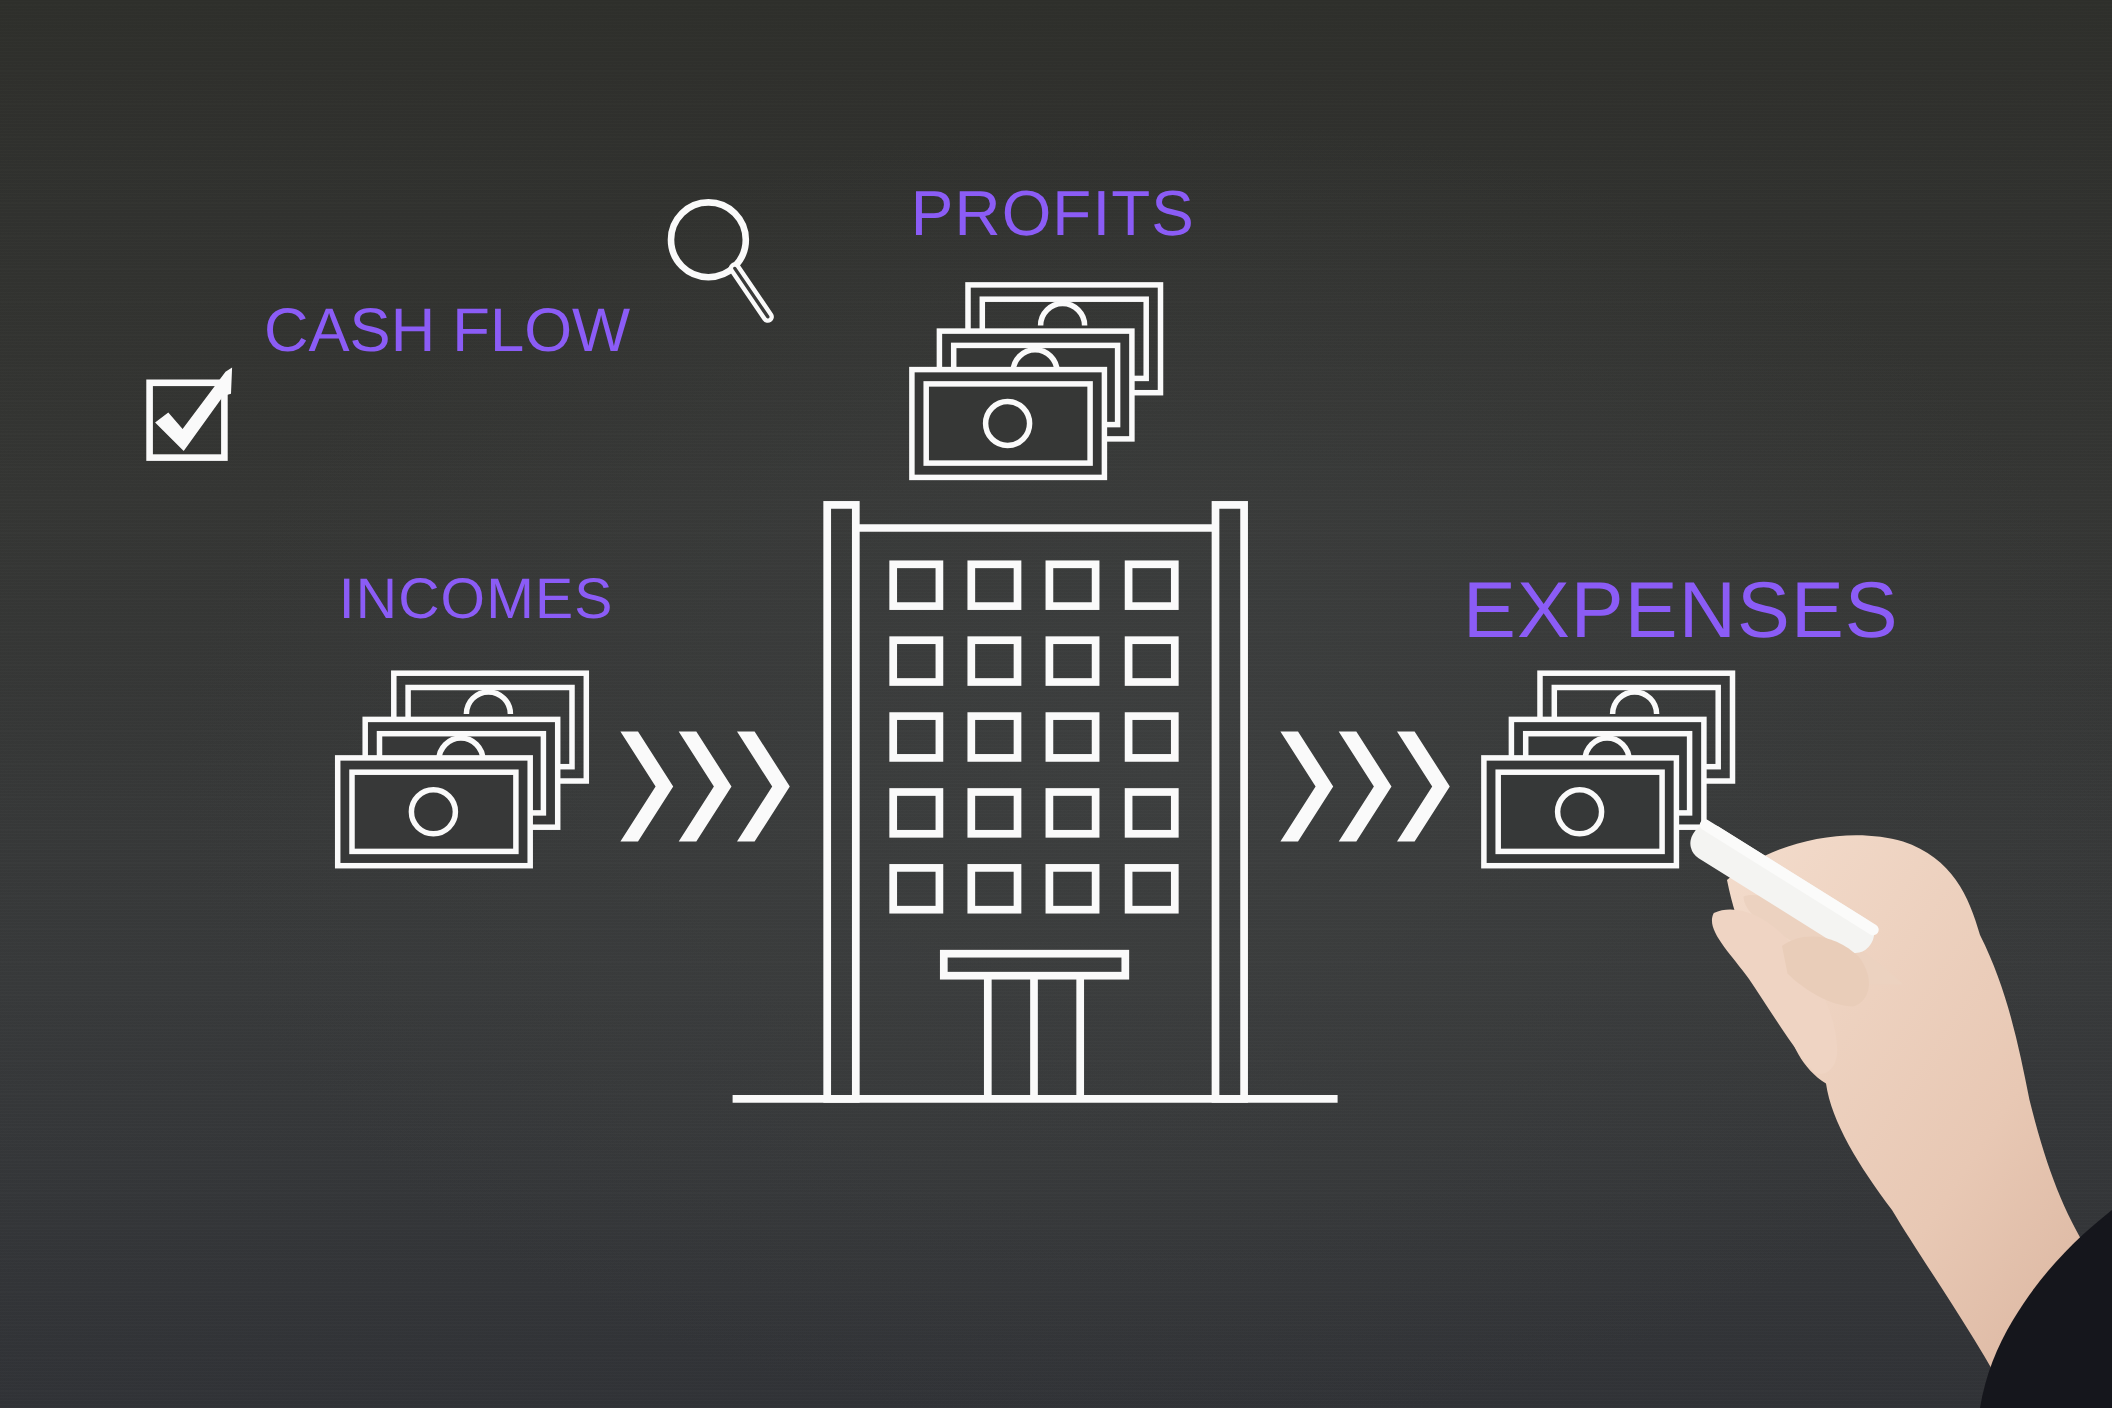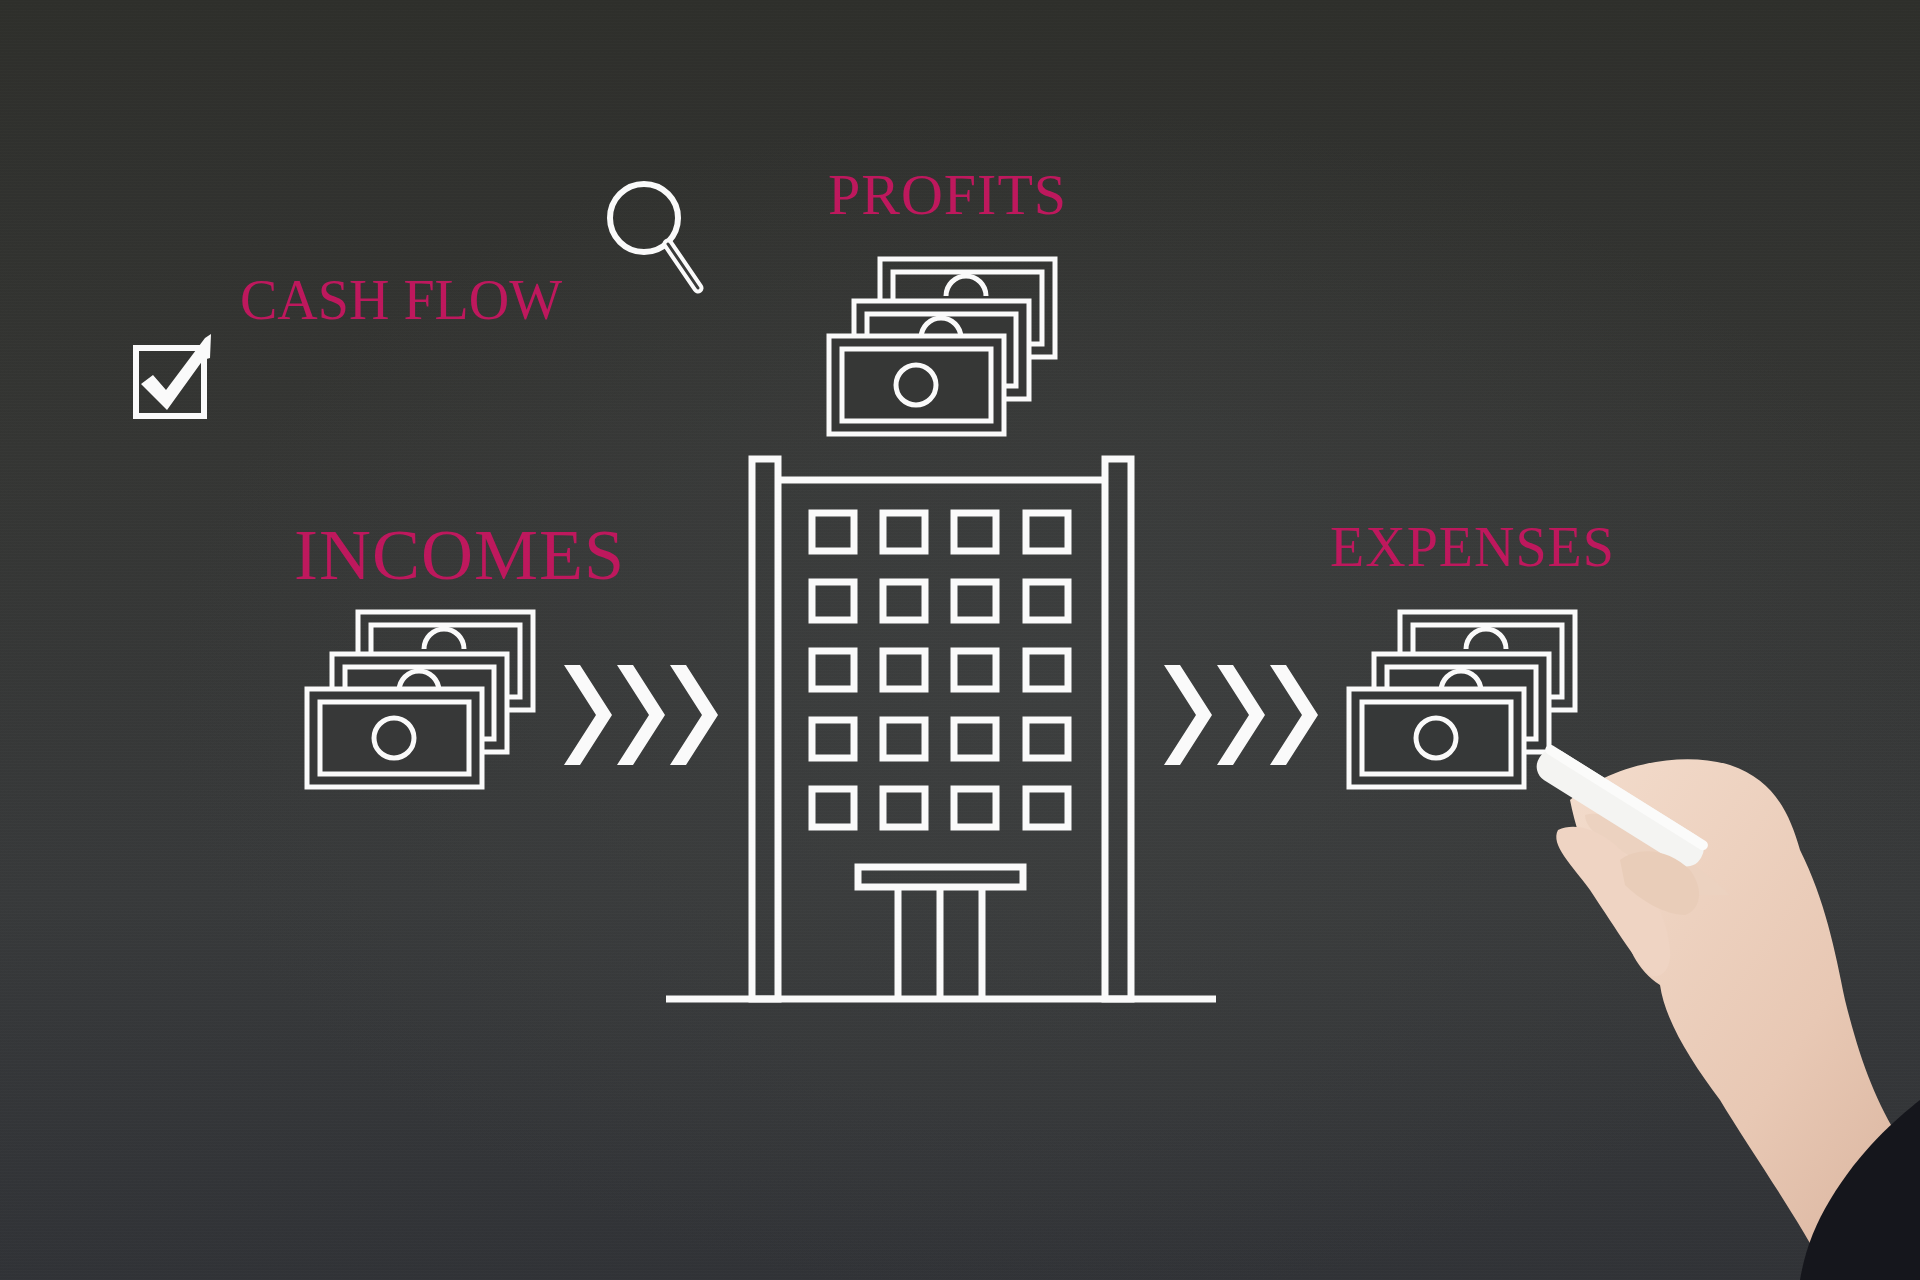--- a/index.html
+++ b/index.html
@@ -6,22 +6,22 @@
   body { width:1920px; height:1280px; overflow:hidden; position:relative;
     font-family:"DejaVu Sans", sans-serif; }
   .board { position:absolute; inset:0;
     background:
       radial-gradient(ellipse at 55% 55%, #3d3f3f 0%, rgba(61,63,63,0) 60%),
       linear-gradient(180deg, #2e2f2b 0%, #353634 35%, #383a3b 70%, #313337 100%);
   }
   .grain { position:absolute; inset:0; opacity:.18;
     background: repeating-linear-gradient(0deg, rgba(255,255,255,.05) 0 1px, rgba(0,0,0,.06) 1px 3px);
   }
-  .label { position:absolute; color:#be185d; white-space:nowrap; line-height:1;
-    letter-spacing:1px; font-family:Liberation Serif, serif; font-weight:400; }
+  .label { position:absolute; color:#8b5cf6; white-space:nowrap; line-height:1;
+    letter-spacing:1px; font-family:Liberation Sans, sans-serif; font-weight:400; }
   svg { position:absolute; overflow:visible; }
 </style>
 </head>
 <body>
 
 <div class="board"></div>
 <div class="grain"></div>
 
 <div class="label" style="left:240px; top:272px; font-size:56px; letter-spacing:0px;">CASH FLOW</div>
 
@@ -80,21 +80,21 @@
         <rect x="288" y="334" width="42" height="38"></rect>
         <rect x="360" y="334" width="42" height="38"></rect>
     </g>
     <rect x="192" y="412" width="165" height="20"></rect>
     <line x1="232" y1="432" x2="232" y2="544"></line>
     <line x1="274" y1="432" x2="274" y2="544"></line>
     <line x1="316" y1="432" x2="316" y2="544"></line>
   </g>
 </svg>
 
-<div class="label" style="left:294px; top:519px; font-size:72px;">INCOMES</div>
+<div class="label" style="left:308px; top:519px; font-size:52px;">INCOMES</div>
 
 <svg style="left:304px; top:609px;" width="232" height="180" viewBox="0 0 232 180">
   <g fill="none" stroke="#fafafa" stroke-width="5">
     <rect x="54" y="3" width="175" height="98"></rect>
     <rect x="67" y="16" width="149" height="72"></rect>
     <path d="M120 40 a20 20 0 0 1 40 0"></path>
     <rect x="28" y="45" width="175" height="98" fill="#373838"></rect>
     <rect x="41" y="58" width="149" height="72"></rect>
     <path d="M95 82 a20 20 0 0 1 40 0"></path>
     <rect x="3" y="80" width="175" height="98" fill="#373838"></rect>
@@ -112,21 +112,21 @@
 </svg>
 
 <svg style="left:1164px; top:665px;" width="154" height="100" viewBox="0 0 154 100">
   <g fill="#fafafa">
     <polygon points="0,0 16,0 48,50 16,100 0,100 32,50"></polygon>
     <polygon points="53,0 69,0 101,50 69,100 53,100 85,50"></polygon>
     <polygon points="106,0 122,0 154,50 122,100 106,100 138,50"></polygon>
   </g>
 </svg>
 
-<div class="label" style="left:1330px; top:519px; font-size:56px;">EXPENSES</div>
+<div class="label" style="left:1330px; top:519px; font-size:72px;">EXPENSES</div>
 
 <svg style="left:1346px; top:609px;" width="232" height="180" viewBox="0 0 232 180">
   <g fill="none" stroke="#fafafa" stroke-width="5">
     <rect x="54" y="3" width="175" height="98"></rect>
     <rect x="67" y="16" width="149" height="72"></rect>
     <path d="M120 40 a20 20 0 0 1 40 0"></path>
     <rect x="28" y="45" width="175" height="98" fill="#363838"></rect>
     <rect x="41" y="58" width="149" height="72"></rect>
     <path d="M95 82 a20 20 0 0 1 40 0"></path>
     <rect x="3" y="80" width="175" height="98" fill="#363838"></rect>

